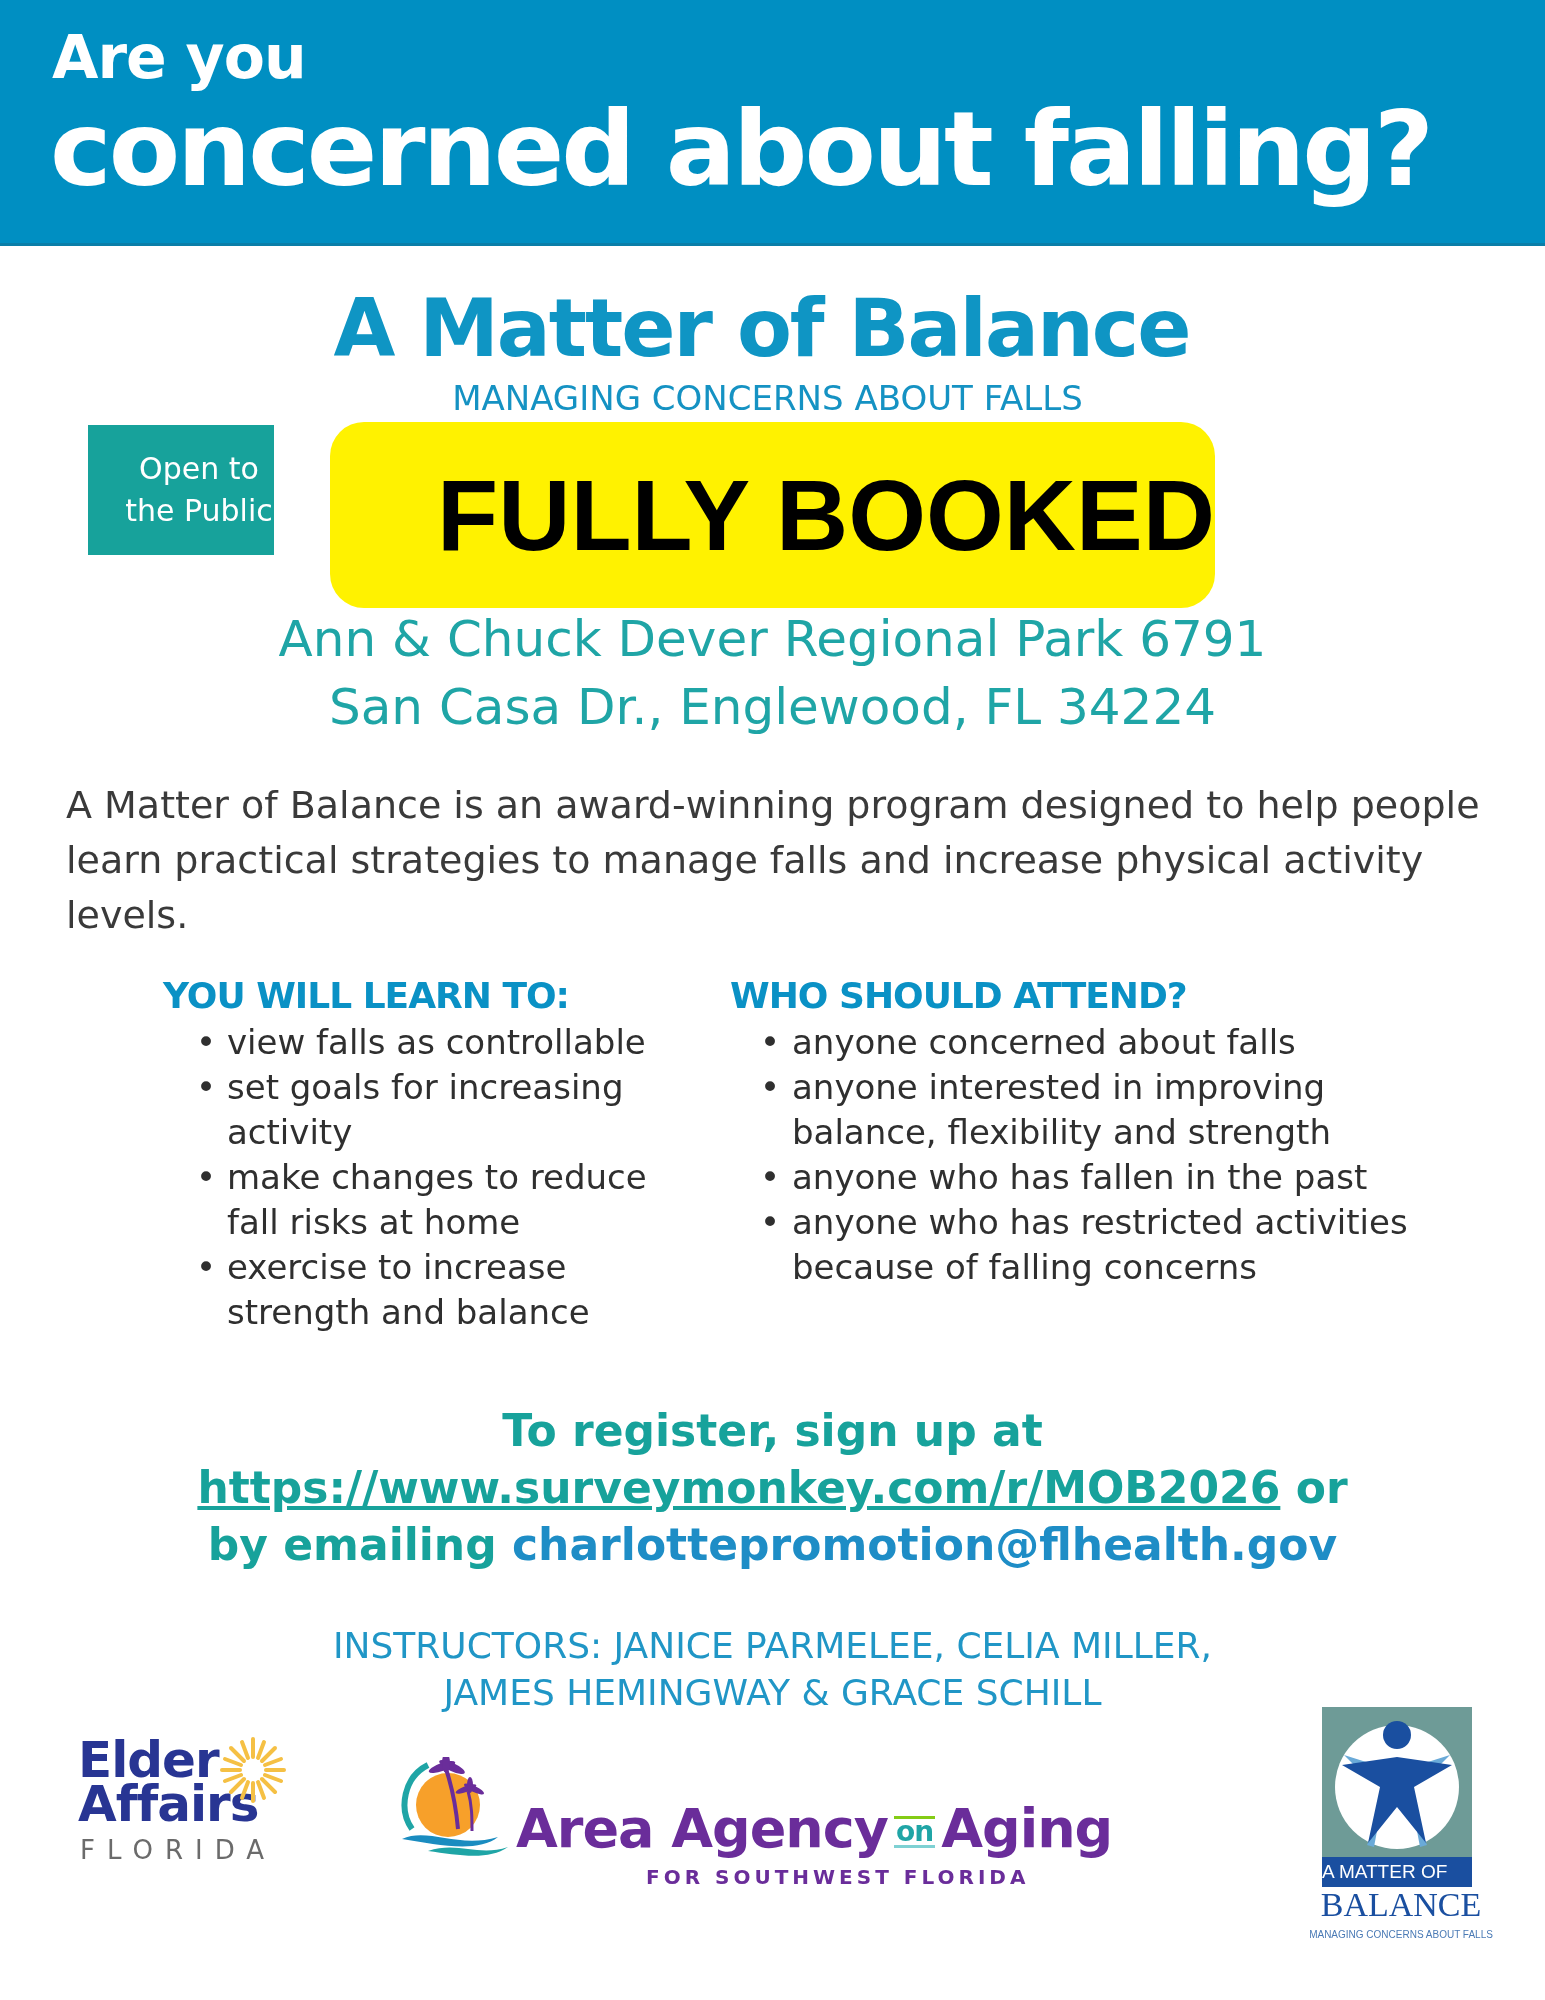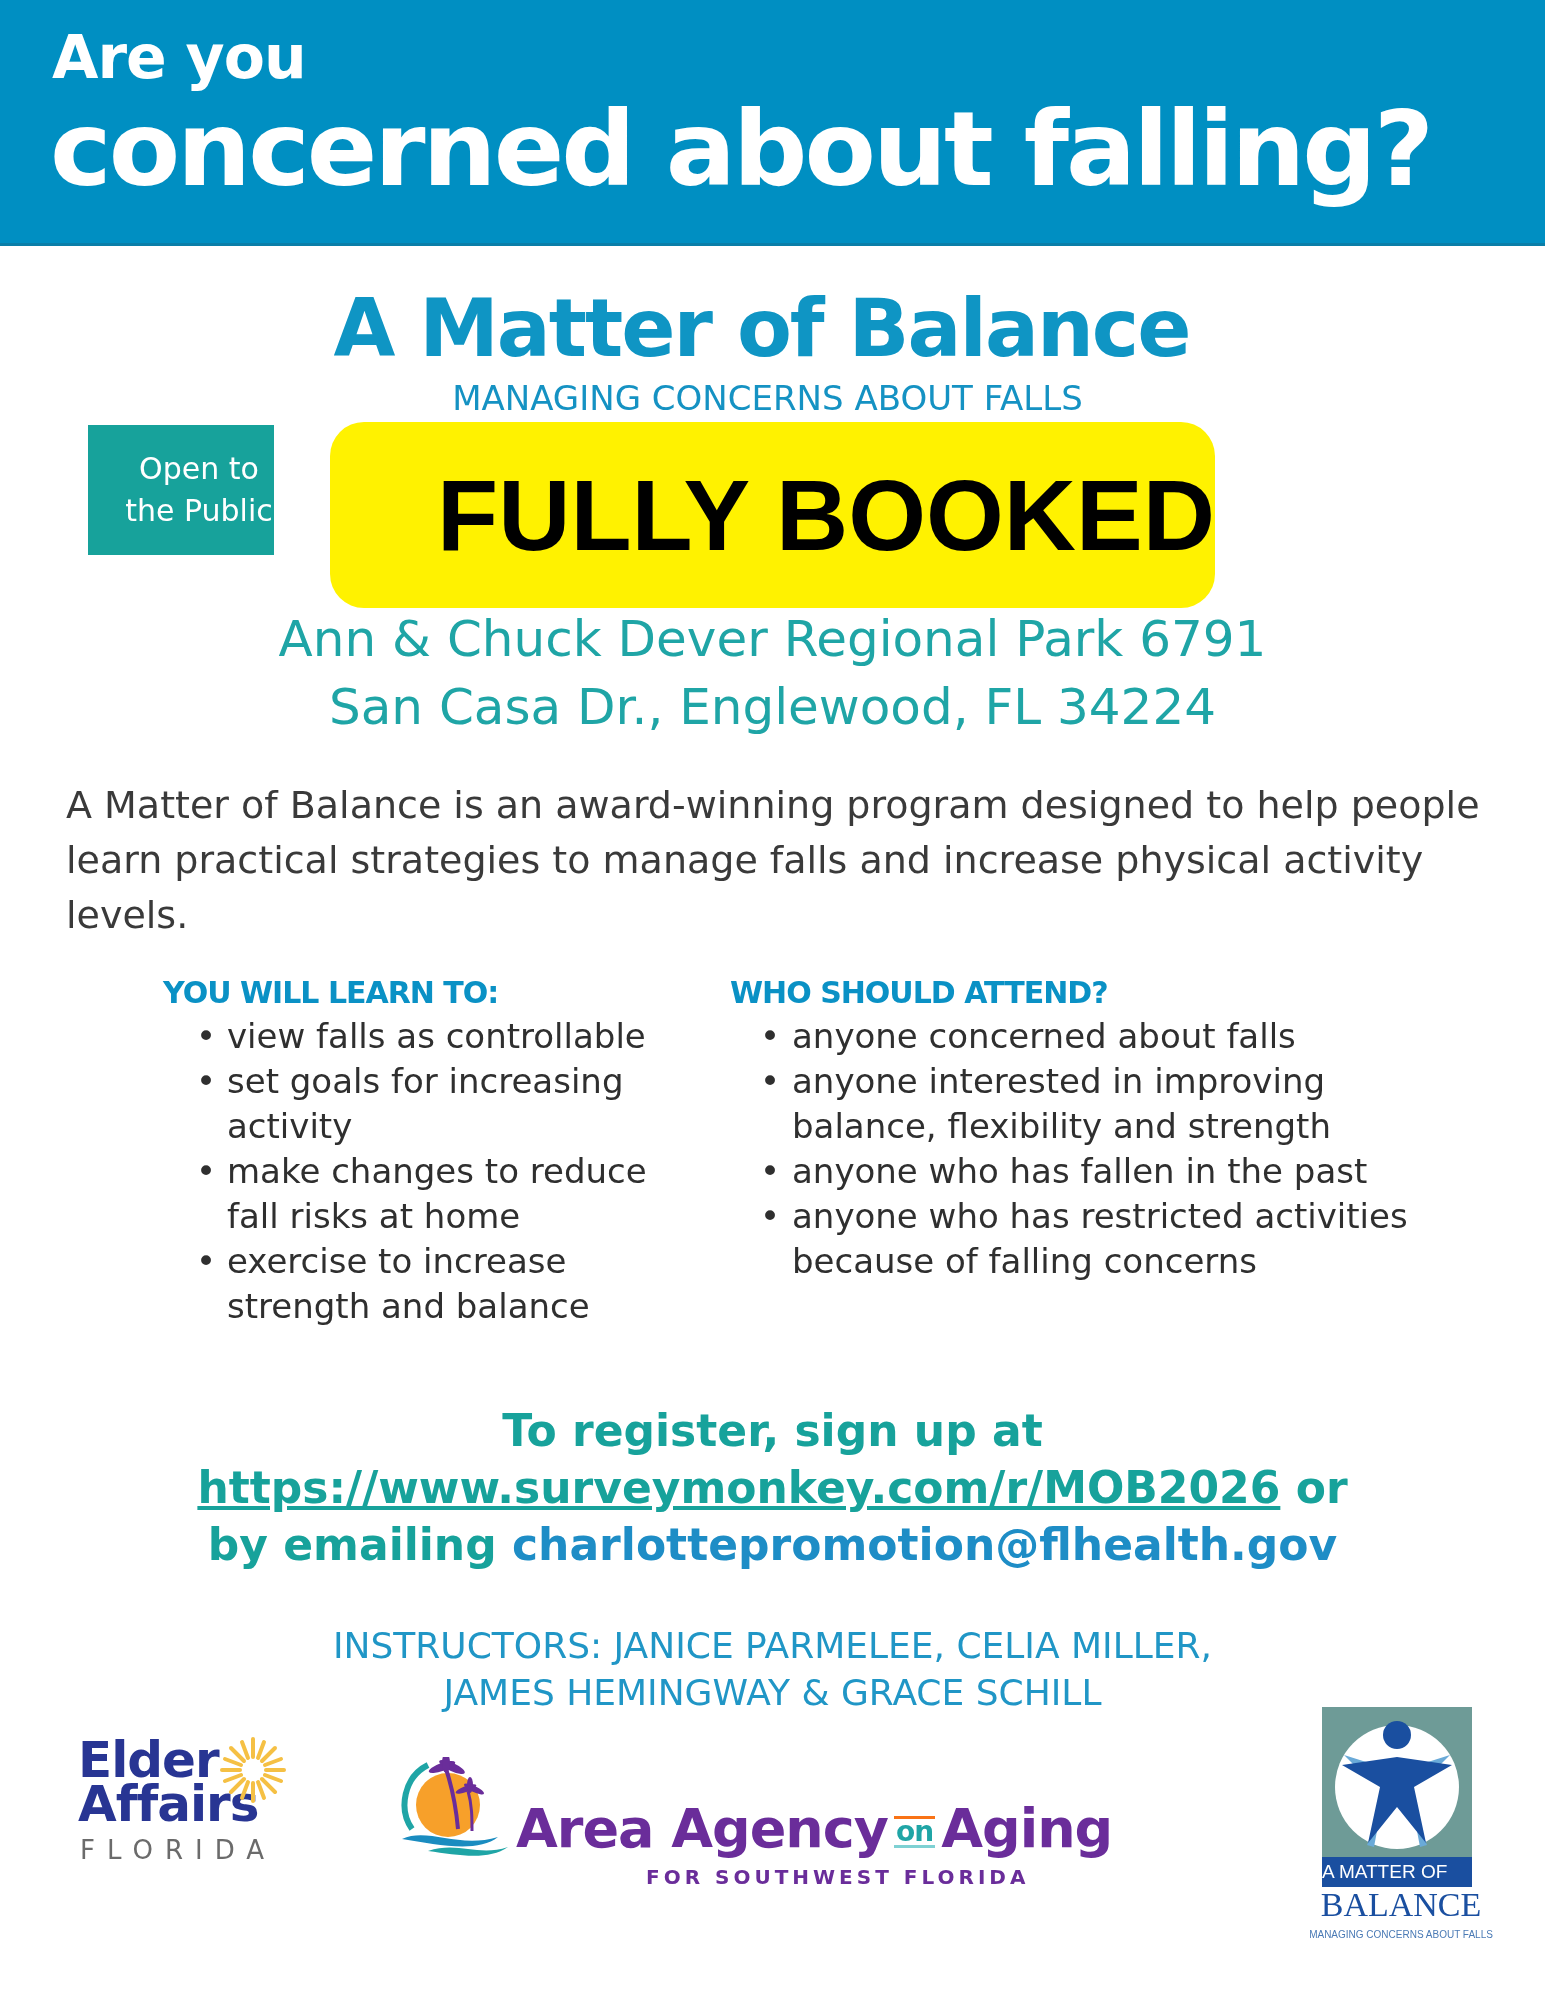--- a/index.html
+++ b/index.html
@@ -25,21 +25,21 @@
     
     .address { position: absolute; left: 0; width: 1545px; top: 605px; text-align: center; font-size: 50px; line-height: 68px; color: #1fa5a6; }
 
     
     .intro { position: absolute; left: 66px; top: 778px; width: 1420px; font-size: 38px; line-height: 55px; color: #3a3a3a; }
 
     
     .col { position: absolute; top: 975px; }
     .col-left { left: 163px; width: 520px; }
     .col-right { left: 730px; width: 700px; }
-    .col h2 { font-size: 30px; font-weight: bold; color: #0a91c5; letter-spacing: -1px; margin-bottom: 4px; white-space: nowrap; }
+    .col h2 { font-size: 36px; font-weight: bold; color: #0a91c5; letter-spacing: -1px; margin-bottom: 4px; white-space: nowrap; }
     .col ul { list-style: none; }
     .col li { position: relative; padding-left: 64px; font-size: 34px; line-height: 45px; color: #2f2f2f; }
     .col-left li { padding-left: 64px; }
     .col li .bullet { position: absolute; left: 33px; top: 0; }
     .col-right li { padding-left: 62px; }
     .col-right li .bullet { left: 30px; }
 
     
     .register { position: absolute; left: 0; width: 1545px; top: 1402px; text-align: center; font-size: 44px; line-height: 57px; font-weight: bold; color: #17a29b; }
     .register .url { color: #17a29b; text-decoration: underline; }
@@ -53,21 +53,21 @@
     .elder .word { position: absolute; left: 0; font-size: 50px; font-weight: bold; color: #283593; letter-spacing: -1px; line-height: 50px; }
     .elder .w1 { top: 0; }
     .elder .w2 { top: 44px; }
     .elder .fl { position: absolute; left: 2px; top: 100px; font-size: 26px; color: #6b6b6b; letter-spacing: 12px; }
     .elder svg { position: absolute; left: 140px; top: 0; }
 
     
     .aaa { position: absolute; left: 398px; top: 1757px; width: 760px; height: 140px; }
     .aaa svg { position: absolute; left: 0; top: 0; }
     .aaa .main { position: absolute; left: 118px; top: 40px; font-size: 54px; font-weight: bold; color: #6a2d9a; white-space: nowrap; letter-spacing: -1px; }
-    .aaa .on { display: inline-block; font-size: 28px; color: #1fa5a6; border-top: 3px solid #f97316; border-bottom: 3px solid #7ed1d3; line-height: 26px; padding: 0 2px; vertical-align: middle; margin: 0 6px; }
+    .aaa .on { display: inline-block; font-size: 28px; color: #1fa5a6; border-top: 3px solid #84cc16; border-bottom: 3px solid #7ed1d3; line-height: 26px; padding: 0 2px; vertical-align: middle; margin: 0 6px; }
     .aaa .sub { position: absolute; left: 248px; top: 108px; font-size: 20px; font-weight: bold; color: #6a2d9a; letter-spacing: 4px; white-space: nowrap; }
 
     
     .mob { position: absolute; left: 1296px; top: 1707px; width: 210px; height: 240px; }
     .mob .sq { position: absolute; left: 26px; top: 0; width: 150px; height: 150px; background: #6e9b97; }
     .mob .band { position: absolute; left: 26px; top: 150px; width: 150px; height: 30px; background: #1a4fa0; color: #ffffff; font-family: "Liberation Sans", sans-serif; font-size: 19px; text-align: left; line-height: 30px; }
     .mob .bal { position: absolute; left: 0; width: 210px; top: 180px; text-align: center; font-family: "Liberation Serif", serif; font-size: 34px; color: #1a4fa0; line-height: 36px; }
     .mob .tag { position: absolute; left: 0; width: 210px; top: 222px; text-align: center; font-family: "Liberation Sans", sans-serif; font-size: 10px; color: #4a7ab5; white-space: nowrap; }
   </style>
 </head>

